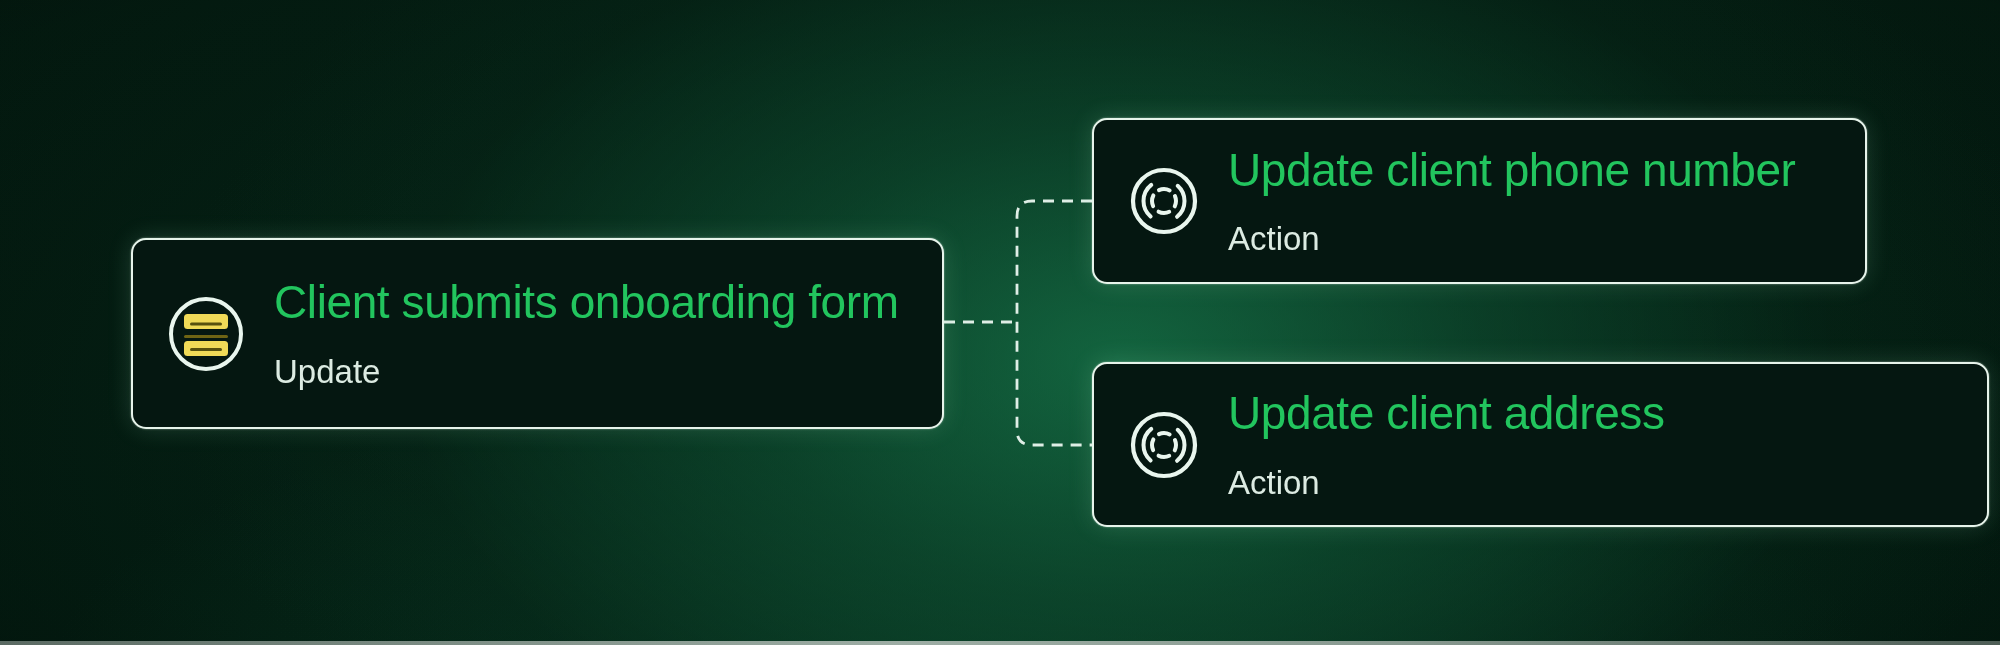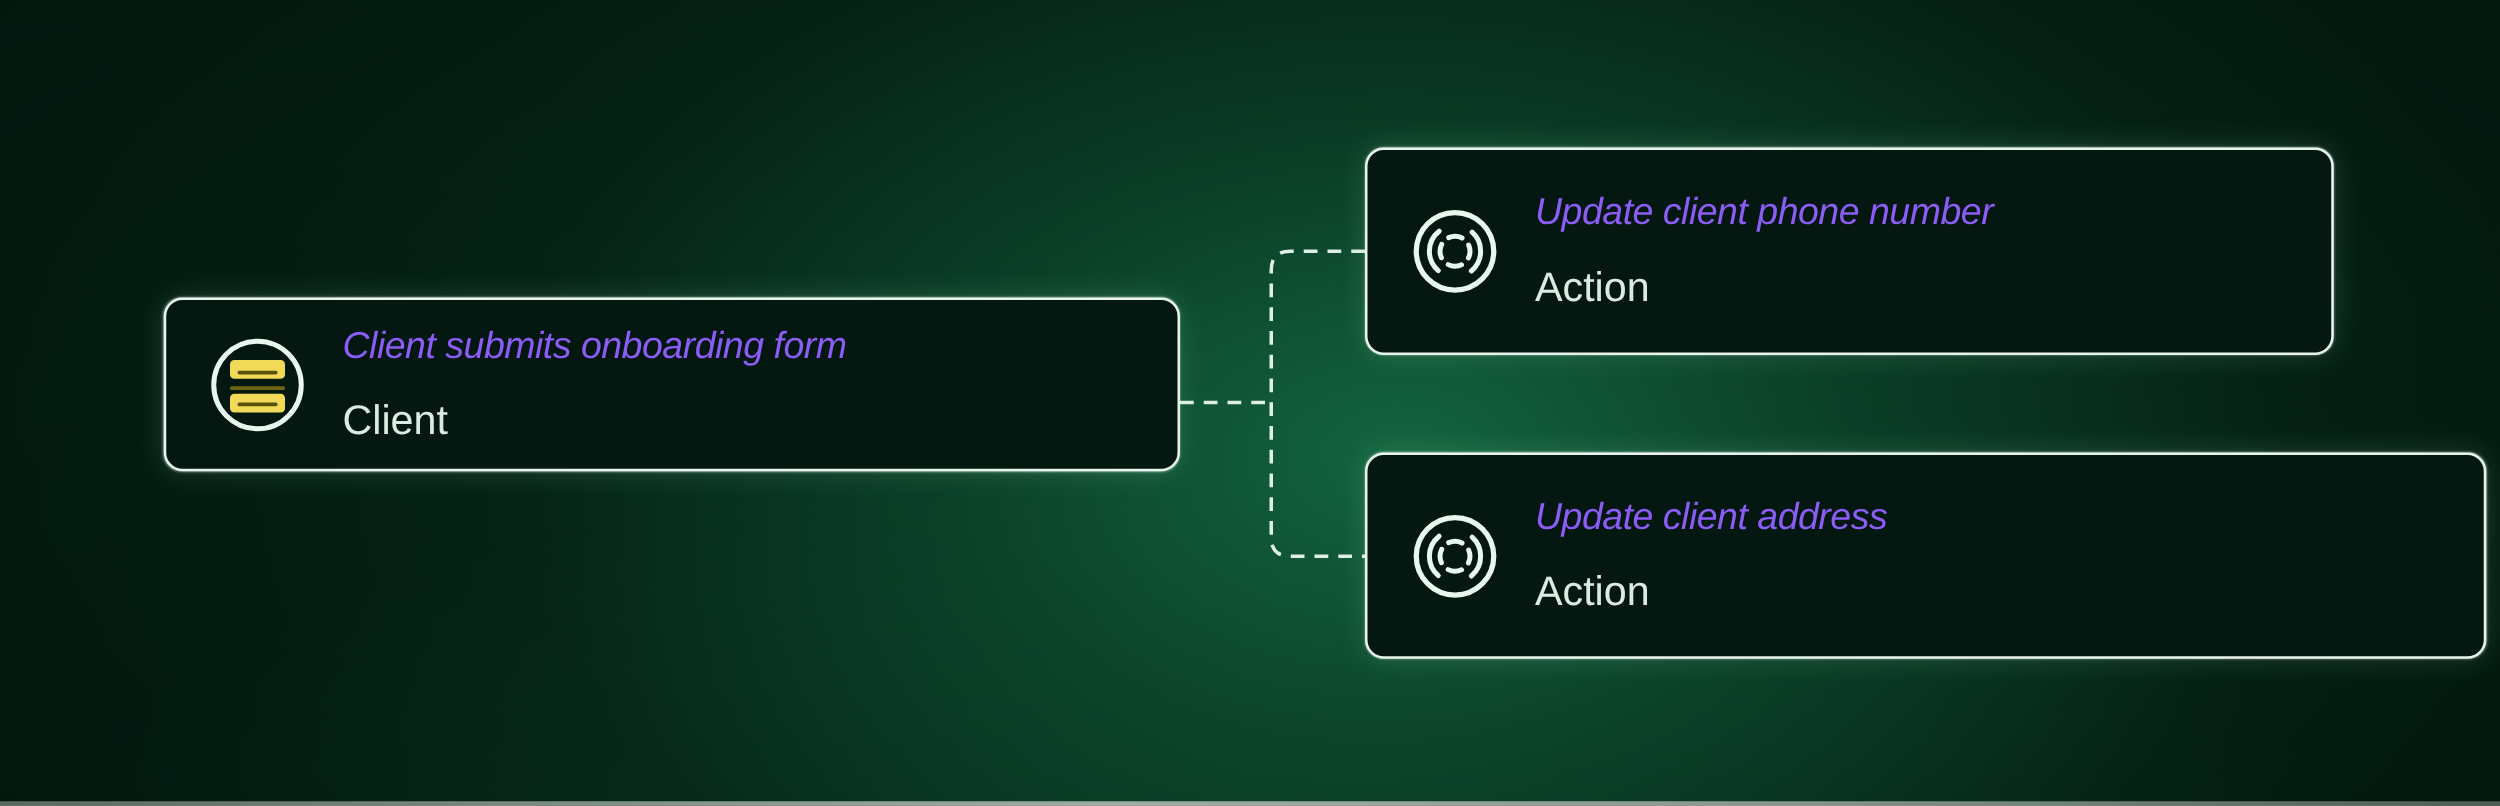--- a/index.html
+++ b/index.html
@@ -31,33 +31,32 @@
     z-index: 3;
     display: flex;
     align-items: center;
     box-sizing: border-box;
     background: #051711;
     border: 2.5px solid #e7f4eb;
     border-radius: 15px;
     box-shadow: 0 0 24px rgba(170,240,200,0.16), 0 0 2px rgba(235,250,242,0.55);
     cursor: pointer;
   }
-  .card-trigger { left: 131px; top: 238px; width: 813px; height: 139px; padding-left: 33px; }
+  .card-trigger { left: 131px; top: 238px; width: 813px; height: 191px; padding-left: 33px; }
   .card-action-1 { left: 1092px; top: 118px; width: 775px; height: 166px; padding-left: 34px; }
   .card-action-2 { left: 1092px; top: 362px; width: 897px; height: 165px; padding-left: 34px; }
 
   .icon-wrap { flex: 0 0 auto; display: flex; align-items: center; justify-content: center; }
   .card-text { display: flex; flex-direction: column; justify-content: center; margin-left: 28px; }
   .card-title {
-    font-size: 30px;
+    font-size: 46px;
     line-height: 1.18;
     letter-spacing: -0.4px;
-    color: #8b5cf6;
+    color: #22c55e;
     white-space: nowrap;
-    font-style: italic;
   }
   .card-subtitle {
     font-size: 33px;
     line-height: 1.18;
     margin-top: 23px;
     color: #dcebe2;
     white-space: nowrap;
   }
   .bottom-strip {
     position: absolute;
@@ -83,21 +82,21 @@
         <circle cx="40" cy="40" r="35" stroke="#e9f6ee" stroke-width="4"></circle>
         <rect x="18" y="20" width="44" height="15" rx="3.5" fill="#f0da57"></rect>
         <rect x="24" y="28.5" width="32" height="3" rx="1.5" fill="#57510e"></rect>
         <rect x="18" y="41" width="44" height="3" rx="1.5" fill="#6e6414"></rect>
         <rect x="18" y="47" width="44" height="15" rx="3.5" fill="#f0da57"></rect>
         <rect x="24" y="54" width="32" height="3" rx="1.5" fill="#57510e"></rect>
       </svg>
     </span>
     <span class="card-text">
       <span class="card-title">Client submits onboarding form</span>
-      <span class="card-subtitle">Client</span>
+      <span class="card-subtitle">Update</span>
     </span>
   </div>
 
   <div class="card card-action-1">
     <span class="icon-wrap">
       <svg width="72" height="72" viewBox="0 0 72 72" fill="none">
         <circle cx="36" cy="36" r="31" stroke="#e9f6ee" stroke-width="4.2"></circle>
         <circle cx="36" cy="36" r="20.5" stroke="#e9f6ee" stroke-width="4" stroke-linecap="round" stroke-dasharray="35.8 28.6" stroke-dashoffset="17.9"></circle>
         <circle cx="36" cy="36" r="12" stroke="#e9f6ee" stroke-width="4" stroke-linecap="round" stroke-dasharray="11 7.85" stroke-dashoffset="5.5"></circle>
       </svg>

